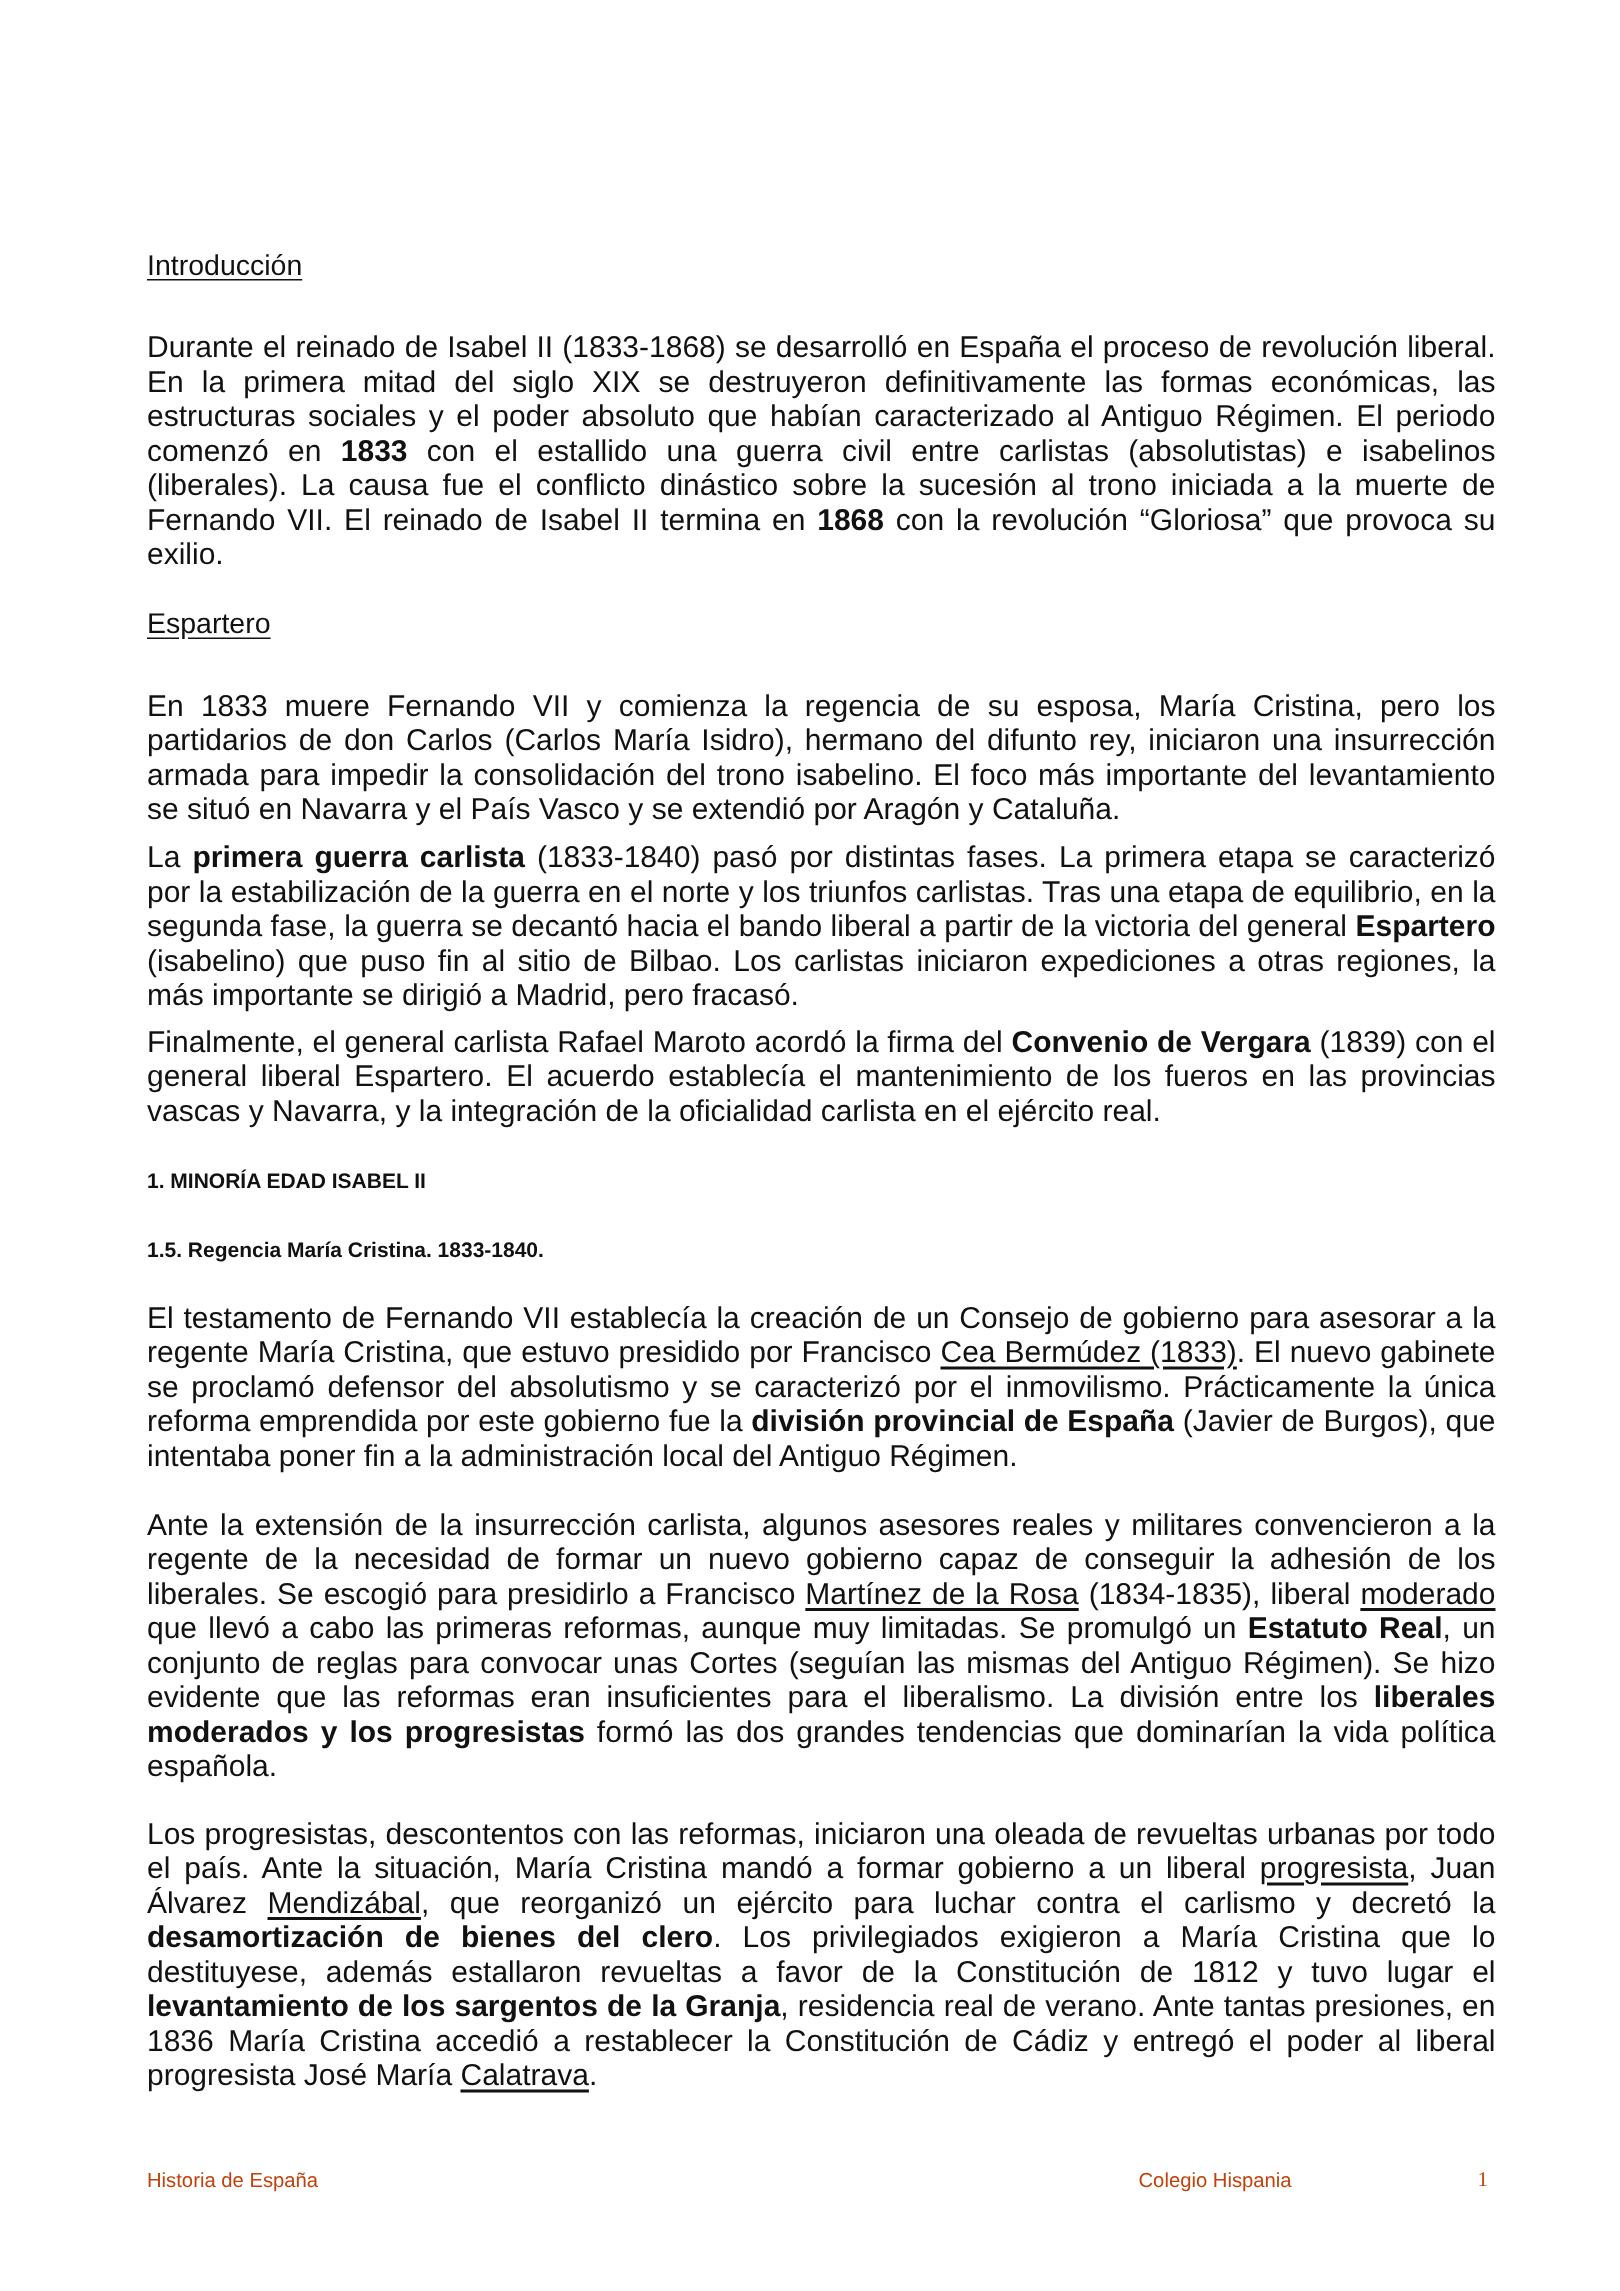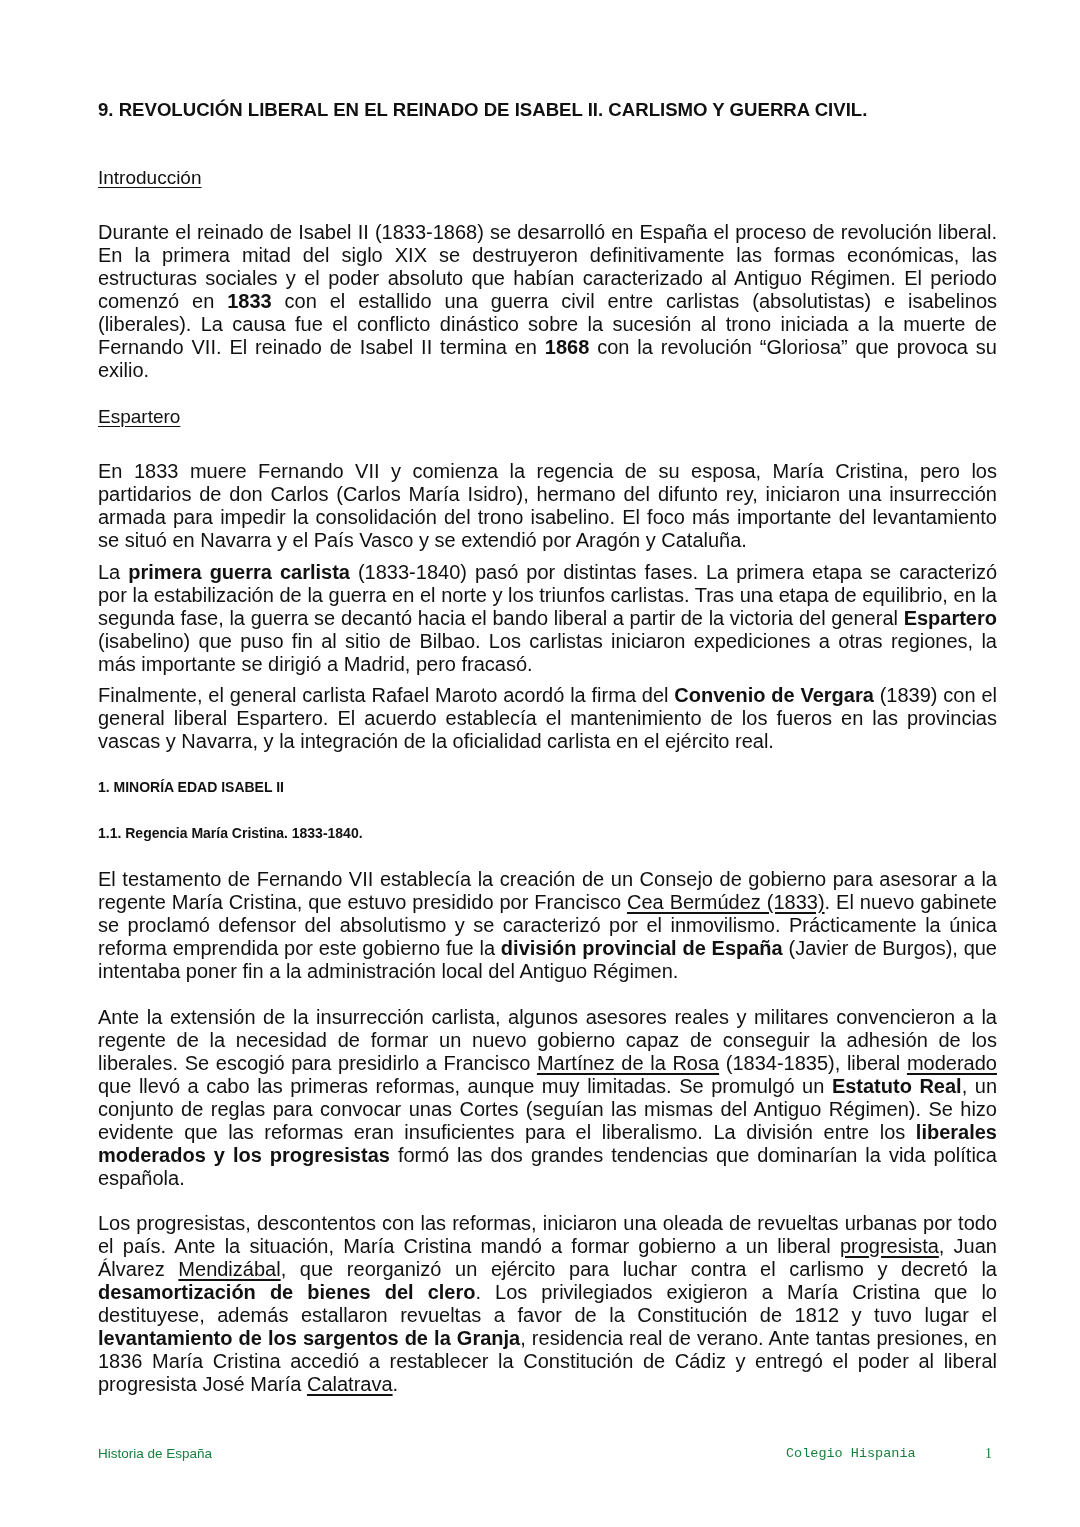--- a/index.html
+++ b/index.html
@@ -20,52 +20,51 @@
       position: absolute; left: 0; width: 899px;
       font-size: 20px; line-height: 23px; text-align: justify;
       text-align-last: left;
     }
     .para b { font-weight: bold; }
     .para u { text-underline-offset: 3px; }
     .h1 {
       position: absolute; left: 0; font-weight: bold; font-size: 14px; line-height: 23px;
     }
     .footer {
-      position: absolute; top: 1446px; font-size: 13.5px; line-height: 16px; color: #15803d;
+      position: absolute; top: 1446px; font-size: 13.5px; line-height: 16px; color: #c2410c;
     }
     .pagenum { font-family: "Liberation Serif", serif; font-size: 14px; }
   </style>
 </head>
 <body>
 
 <div class="page">
 
   <div class="title">
-    <div>9. REVOLUCIÓN LIBERAL EN EL  REINADO DE ISABEL II. CARLISMO  Y GUERRA  CIVIL.</div>
   </div>
 
   <div class="subhead" style="top:166px;">Introducción</div>
 
   <p class="para" style="top:221px; margin:0;"><span>Durante el reinado de Isabel II (1833-1868) se desarrolló en España el proceso de revolución liberal. En la primera mitad del siglo XIX se destruyeron definitivamente las formas económicas, las estructuras sociales y el poder absoluto que habían caracterizado al Antiguo Régimen. El periodo comenzó en </span><b>1833</b><span> con el estallido una guerra civil entre carlistas (absolutistas) e  isabelinos (liberales). La causa fue el conflicto dinástico sobre la sucesión al trono iniciada a la muerte de Fernando VII. El reinado de Isabel II termina en </span><b>1868</b><span> con la revolución “Gloriosa” que provoca su exilio.</span></p>
 
   <div class="subhead" style="top:405px;">Espartero</div>
 
   <p class="para" style="top:460px; margin:0;">En 1833 muere Fernando VII y comienza la regencia de su esposa, María Cristina, pero los partidarios de don Carlos (Carlos María Isidro), hermano del difunto rey, iniciaron una insurrección armada para impedir la consolidación del trono isabelino. El foco más importante del levantamiento se situó en Navarra y el País Vasco y se extendió por Aragón y Cataluña.</p>
 
   <p class="para" style="top:561px; margin:0;"><span>La </span><b>primera guerra carlista</b><span> (1833-1840) pasó por distintas fases. La primera etapa se caracterizó por la estabilización de la guerra en el norte y los triunfos carlistas. Tras una etapa de equilibrio, en la segunda fase, la guerra se decantó hacia el bando liberal a partir de la victoria del general </span><b>Espartero</b><span> (isabelino) que puso fin al sitio de Bilbao. Los carlistas iniciaron expediciones a otras regiones, la más importante se dirigió a Madrid, pero fracasó.</span></p>
 
   <p class="para" style="top:684px; margin:0;"><span>Finalmente, el general carlista Rafael Maroto acordó la firma del </span><b>Convenio de Vergara</b><span> (1839) con el general liberal Espartero. El acuerdo establecía el mantenimiento de los fueros en las provincias vascas y Navarra, y la integración de la oficialidad carlista en el ejército real.</span></p>
 
   <div class="h1" style="top:776px;">1. MINORÍA EDAD ISABEL II</div>
 
-  <div class="h1" style="top:822px;">1.1. Regencia María Cristina. 1833-1840.</div>
+  <div class="h1" style="top:822px;">1.5. Regencia María Cristina. 1833-1840.</div>
 
   <p class="para" style="top:868px; margin:0;"><span>El testamento de Fernando VII establecía la creación de un Consejo de gobierno para asesorar a la regente María Cristina, que estuvo presidido por Francisco </span><u>Cea Bermúdez (1833)</u><span>. El nuevo gabinete se proclamó defensor del absolutismo y se caracterizó por el inmovilismo. Prácticamente la única reforma emprendida por este gobierno fue la </span><b>división provincial de España</b><span> (Javier de Burgos), que intentaba poner fin a la administración local del Antiguo Régimen.</span></p>
 
   <p class="para" style="top:1006px; margin:0;"><span>Ante la extensión de la insurrección carlista, algunos asesores reales y militares convencieron a la regente de la necesidad de formar un nuevo gobierno capaz de conseguir la adhesión de los liberales. Se escogió para presidirlo a Francisco </span><u>Martínez de la Rosa</u><span> (1834-1835), liberal </span><u>moderado</u><span> que llevó a cabo las primeras reformas, aunque muy limitadas. Se promulgó un </span><b>Estatuto Real</b><span>, un conjunto de reglas para convocar unas Cortes (seguían las mismas del Antiguo Régimen). Se hizo evidente que las reformas eran insuficientes para el liberalismo. La división entre los </span><b>liberales moderados y los progresistas</b><span> formó las dos grandes tendencias que dominarían la vida política española.</span></p>
 
   <p class="para" style="top:1212px; margin:0;"><span>Los progresistas, descontentos con las reformas, iniciaron una oleada de revueltas urbanas por todo el país. Ante la situación, María Cristina mandó a formar gobierno a un liberal </span><u>progresista</u><span>, Juan Álvarez </span><u>Mendizábal</u><span>, que reorganizó un ejército para luchar contra el carlismo y decretó la </span><b>desamortización de bienes del clero</b><span>. Los privilegiados exigieron a María Cristina que lo destituyese,  además estallaron revueltas a favor de la Constitución de 1812 y tuvo lugar el </span><b>levantamiento de  los sargentos de la Granja</b><span>, residencia real de verano. Ante tantas presiones, en 1836 María Cristina accedió a restablecer la Constitución de Cádiz y entregó el poder al liberal progresista José María </span><u>Calatrava</u><span>.</span></p>
 
 </div>
 
 <div class="footer" style="left:98px;">Historia de España</div>
-<div class="footer" style="left:786px;font-family:Liberation Mono, monospace;">Colegio Hispania</div>
+<div class="footer" style="left:759px;">Colegio Hispania</div>
 <div class="footer pagenum" style="left:985px;">1</div>
 
 </body></html>

